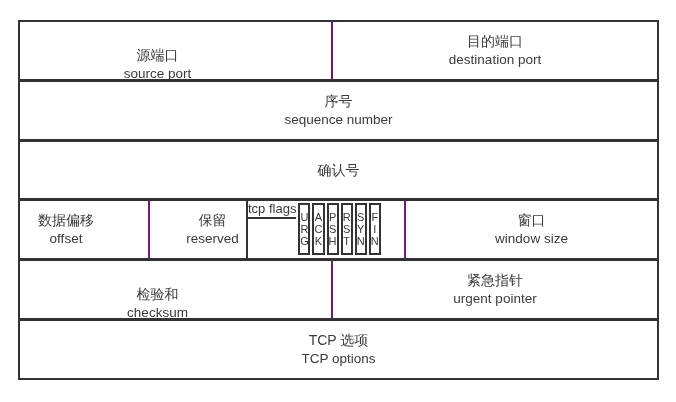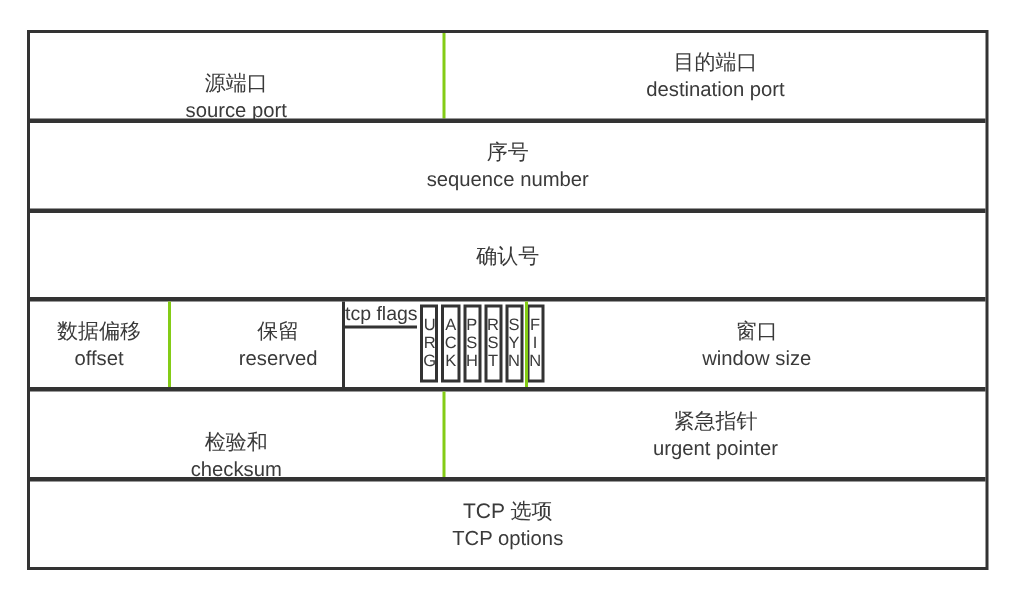--- a/index.html
+++ b/index.html
@@ -38,26 +38,27 @@
   .cell {
     box-sizing: border-box;
     display: flex;
     flex-direction: column;
     align-items: center;
     justify-content: center;
     text-align: center;
     min-width: 0;
   }
   .cell.bl {
-    border-left: 2px solid #84cc16;
+    border-left: 2px solid #701a75;
+    margin-left: 36px;
   }
   .w-half   { width: 275px; flex: 0 0 auto; margin-top: 28px; }
   .w-rest   { flex: 1 1 auto; }
   .w-offset { width: 92px;  flex: 0 0 auto; }
-  .w-reserved { width: 116px; flex: 0 0 auto; padding-left: 29px; }
+  .w-reserved { width: 98px; flex: 0 0 auto; padding-left: 29px; }
   .zh { font-size: 14px; line-height: 19px; white-space: nowrap; }
   .en { font-size: 13.5px; line-height: 18px; white-space: nowrap; }
 
   
   .flags {
     width: 122px;
     flex: 0 0 auto;
     box-sizing: border-box;
     border-left: 2px solid #333333;
     display: flex;

